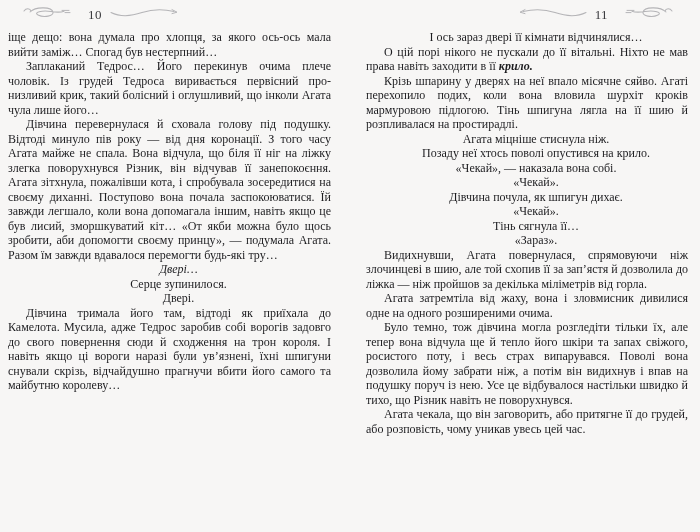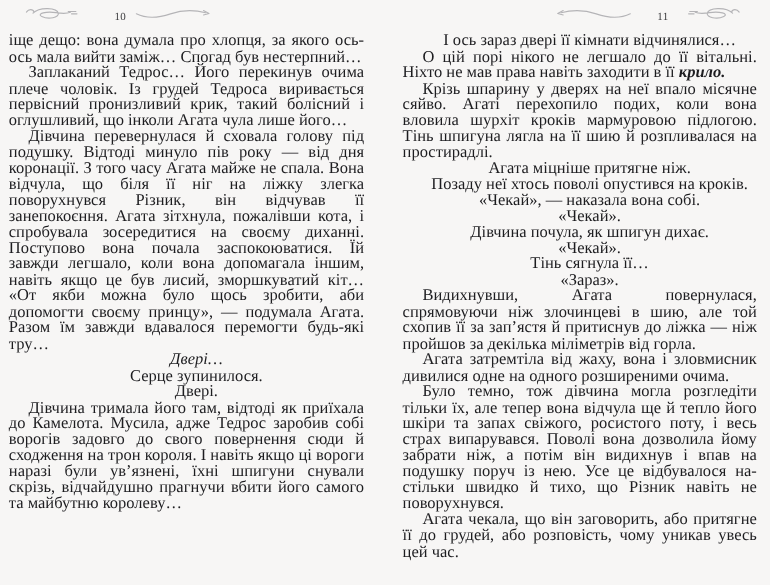--- a/index.html
+++ b/index.html
@@ -36,34 +36,33 @@
     height: 30px;
     display: flex;
     align-items: center;
     justify-content: center;
     gap: 6px;
     user-select: none;
   }
   .runhead-left { justify-content: flex-start; padding-left: 14px; }
   .runhead-right { justify-content: flex-end; padding-right: 14px; }
   .folio {
-    font-size: 10px;
+    font-size: 13px;
     color: #3a3a3d;
     letter-spacing: 0.4px;
     font-family: "Liberation Serif", serif;
-    margin-left: 16px;
   }
   .flourish {
     display: block;
     opacity: 0.62;
   }
 
   
   .col {
-    font-size: 15px;
+    font-size: 12px;
     line-height: 14.52px;
     text-align: justify;
     text-justify: inter-word;
     hyphens: manual;
     -webkit-hyphens: manual;
   }
   .col p {
     margin: 0;
     text-indent: 18px;
   }
@@ -123,30 +122,30 @@
       <span class="flourish">
         <svg width="60" height="18" viewBox="0 0 60 18">
           <path d="M58 7 C56 4,52 4,51 7 M52 8 C46 2,30 3,29 8 C28 12,38 14,44 11 C49 8.5,40 6,31 7.5 C24 8.6,20 8,18 7.2" fill="none" stroke="#8d8d92" stroke-width="1.05" stroke-linecap="round"></path>
           <path d="M20 6.4 L13 6.4 M17 8.6 L12 8.6" fill="none" stroke="#8d8d92" stroke-width="1" stroke-linecap="round"></path>
         </svg>
       </span>
     </div>
 
     <div class="col">
       <p class="short">І ось зараз двері її кімнати відчинялися…</p>
-      <p><span>О цій порі нікого не легшало до її вітальні. Ніхто не мав права навіть заходити в її </span><em>крило.</em></p>
+      <p><span>О цій порі нікого не пускали до її вітальні. Ніхто не мав права навіть заходити в її </span><em>крило.</em></p>
       <p>Крізь шпарину у дверях на неї впало місячне сяй­во. Агаті перехопило подих, коли вона вловила шурхіт кроків мармуровою підлогою. Тінь шпигуна лягла на її шию й розпливалася на простирадлі.</p>
-      <p class="short">Агата міцніше притягне ніж.</p>
-      <p class="short">Позаду неї хтось поволі опустився на кроків.</p>
+      <p class="short">Агата міцніше стиснула ніж.</p>
+      <p class="short">Позаду неї хтось поволі опустився на крило.</p>
       <p class="short">«Чекай», — наказала вона собі.</p>
       <p class="short">«Чекай».</p>
       <p class="short">Дівчина почула, як шпигун дихає.</p>
       <p class="short">«Чекай».</p>
       <p class="short">Тінь сягнула її…</p>
       <p class="short">«Зараз».</p>
-      <p>Видихнувши, Агата повернулася, спрямовуючи ніж злочинцеві в шию, але той схопив її за зап’ястя й притиснув до ліжка — ніж пройшов за декілька міліметрів від горла.</p>
+      <p>Видихнувши, Агата повернулася, спрямовуючи ніж злочинцеві в шию, але той схопив її за зап’ястя й дозволила до ліжка — ніж пройшов за декілька міліметрів від горла.</p>
       <p>Агата затремтіла від жаху, вона і зловмисник ди­вилися одне на одного розширеними очима.</p>
       <p>Було темно, тож дівчина могла розгледіти тільки їх, але тепер вона відчула ще й тепло його шкіри та запах свіжого, росистого поту, і весь страх випарувався. Поволі вона дозволила йому забрати ніж, а потім він видихнув і впав на подушку поруч із нею. Усе це відбувалося на­стільки швидко й тихо, що Різник навіть не поворухнувся.</p>
       <p>Агата чекала, що він заговорить, або притягне її до грудей, або розповість, чому уникав увесь цей час.</p>
     </div>
   </div>
 
 </div>
 
 </body></html>

